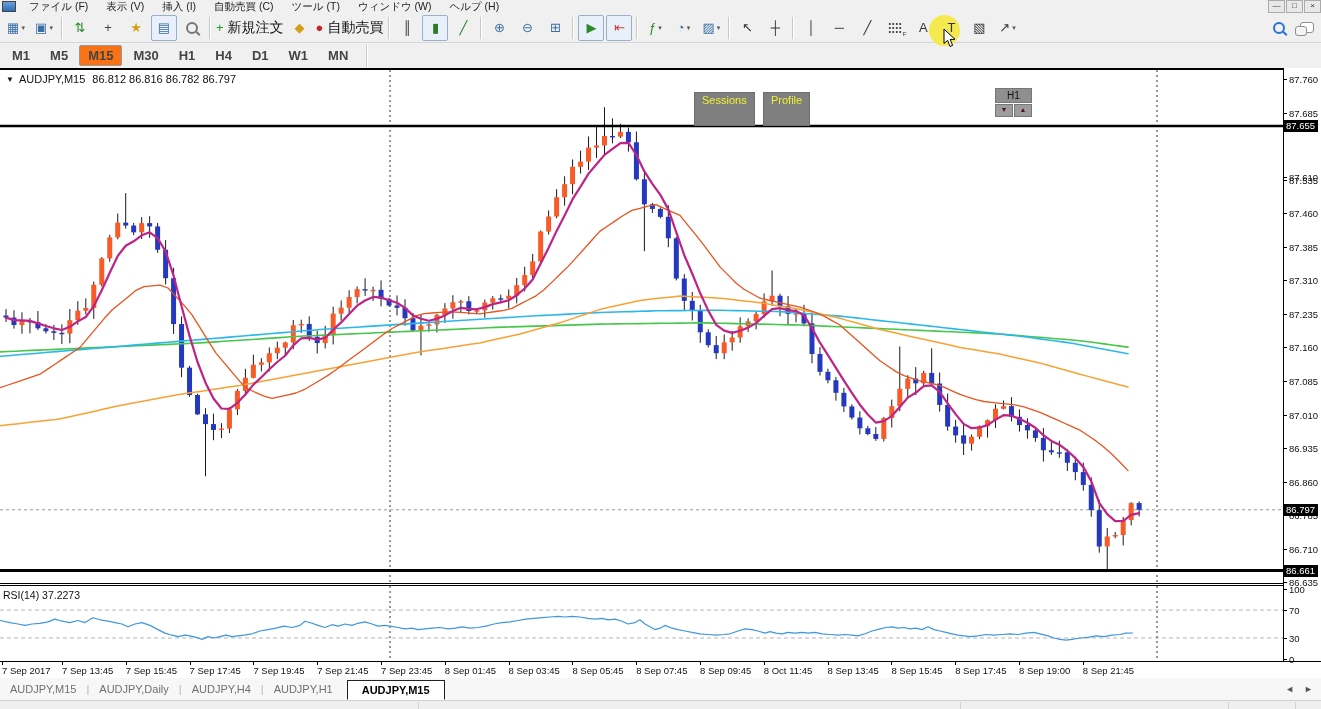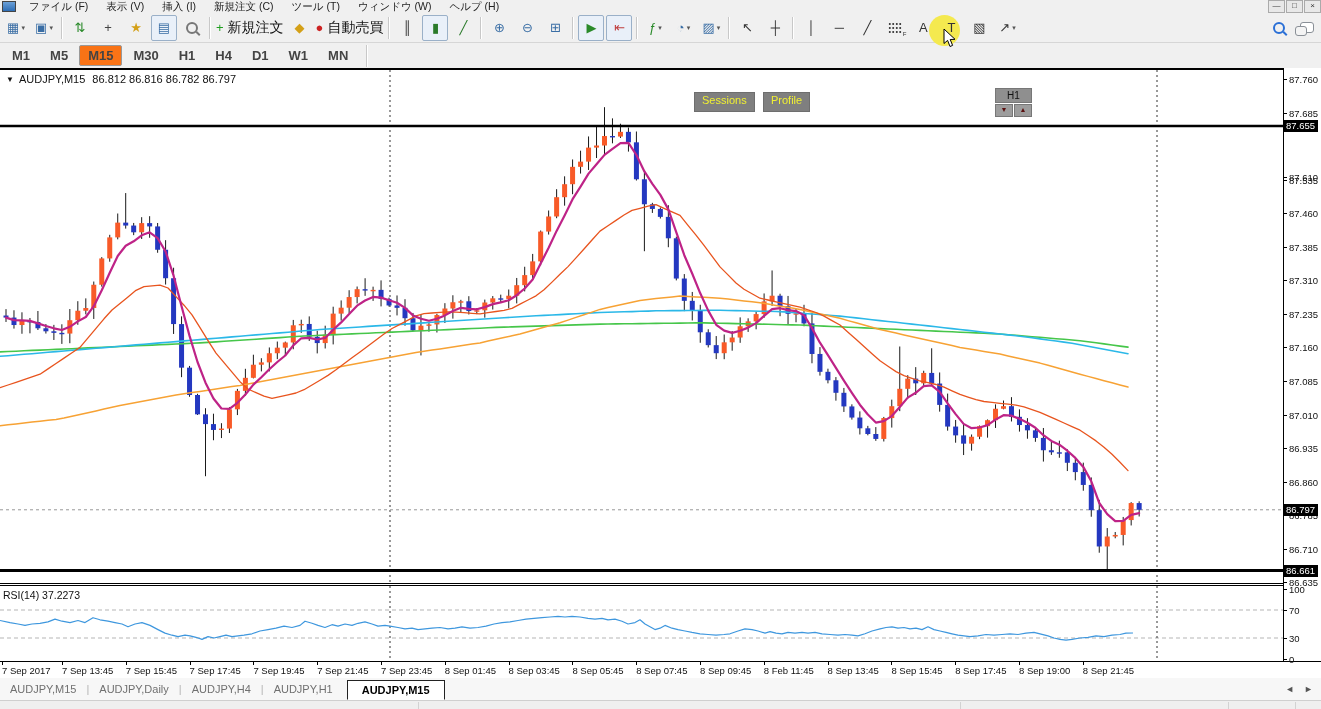--- a/index.html
+++ b/index.html
@@ -35,21 +35,21 @@
   #mouse-cursor{position:absolute;left:943px;top:29px;z-index:50;}
   
   #tfbar{position:absolute;left:0;top:43px;width:1321px;height:25px;background:#f0f0f0;display:flex;align-items:center;padding-left:2px;box-sizing:border-box;}
   .tfbtn{padding:2px 8px;margin:4px 1px;font-size:13px;color:#444;border:1px solid transparent;border-radius:2px;font-weight:bold;}
   .tfbtn.active{border:1px solid #999;background:#f97316;}
   
   #chart-main{position:absolute;left:0;top:68px;width:1283px;height:515px;background:#fff;}
   #chart-title{position:absolute;left:6px;top:73px;font-size:11px;color:#111;z-index:6;display:flex;align-items:center;}
   #chart-title .caret{font-size:8px;margin-right:5px;}
   #chart-title .num{margin-left:7px;}
-  .obj-btn{position:absolute;height:15px;padding:1px 7px 2px 7px;background:#7f7f7f;color:#f0f032;
+  .obj-btn{position:absolute;height:15px;padding:1px 7px 16px 7px;background:#7f7f7f;color:#f0f032;
            font-size:11px;line-height:13px;z-index:6;border:1px solid #6e6e6e;}
   #tfbox{position:absolute;left:995px;top:88px;width:37px;z-index:6;font-size:10px;}
   #tfbox .cap{background:#8f8f8f;color:#111;text-align:center;height:13px;line-height:13px;border:1px solid #777;}
   #tfbox .row{display:flex;margin-top:1px;}
   #tfbox .arr{flex:1;height:11px;background:#9d9d9d;border:1px solid #777;color:#5a0f0f;
               font-size:7px;line-height:10px;text-align:center;margin-right:1px;}
   
   #price-axis{position:absolute;left:1283px;top:68px;width:38px;height:593px;background:#fff;border-left:1px solid #000;z-index:5;}
   .ptick{position:absolute;left:5px;font-size:9.5px;color:#111;white-space:nowrap;}
   .ptick:before{content:"";position:absolute;left:-6px;top:5px;width:4px;height:1px;background:#000;}
@@ -70,21 +70,21 @@
   .st-sep{position:absolute;top:1px;width:1px;height:8px;background:#d2d2d2;}
   svg{display:block;}
 </style>
 </head>
 <body>
 
 <div id="app">
 
   <div id="menubar">
     <span id="app-icon"></span>
-    <span id="menu-items"><span class="menu-item">ファイル (F)</span><span class="menu-item">表示 (V)</span><span class="menu-item">挿入 (I)</span><span class="menu-item">新規注文 (C)</span><span class="menu-item">ツール (T)</span><span class="menu-item">ウィンドウ (W)</span><span class="menu-item">ヘルプ (H)</span></span>
+    <span id="menu-items"><span class="menu-item">ファイル (F)</span><span class="menu-item">表示 (V)</span><span class="menu-item">挿入 (I)</span><span class="menu-item">自動売買 (C)</span><span class="menu-item">ツール (T)</span><span class="menu-item">ウィンドウ (W)</span><span class="menu-item">ヘルプ (H)</span></span>
     <span id="win-controls">
         <span class="winbtn">—</span>
         <span class="winbtn">□</span>
         <span class="winbtn">×</span>
       </span>
   </div>
 
   <div id="toolbar">
     <div id="hl-circle"></div>
   <div class="tbtn">
@@ -581,21 +581,21 @@
       <div class="tlabel" style="left: 125.8px;">7 Sep 15:45</div>
       <div class="tlabel" style="left: 189.6px;">7 Sep 17:45</div>
       <div class="tlabel" style="left: 253.4px;">7 Sep 19:45</div>
       <div class="tlabel" style="left: 317.2px;">7 Sep 21:45</div>
       <div class="tlabel" style="left: 381px;">7 Sep 23:45</div>
       <div class="tlabel" style="left: 444.8px;">8 Sep 01:45</div>
       <div class="tlabel" style="left: 508.6px;">8 Sep 03:45</div>
       <div class="tlabel" style="left: 572.4px;">8 Sep 05:45</div>
       <div class="tlabel" style="left: 636.2px;">8 Sep 07:45</div>
       <div class="tlabel" style="left: 700px;">8 Sep 09:45</div>
-      <div class="tlabel" style="left: 763.8px;">8 Feb 11:45</div>
+      <div class="tlabel" style="left: 763.8px;">8 Oct 11:45</div>
       <div class="tlabel" style="left: 827.6px;">8 Sep 13:45</div>
       <div class="tlabel" style="left: 891.4px;">8 Sep 15:45</div>
       <div class="tlabel" style="left: 955.2px;">8 Sep 17:45</div>
       <div class="tlabel" style="left: 1019px;">8 Sep 19:00</div>
       <div class="tlabel" style="left: 1082.8px;">8 Sep 21:45</div>
     </div>
 
   <div id="tabbar">
     <span id="tabs-holder" style="display:flex;align-items:center;">
         <span class="tab">AUDJPY,M15</span>

